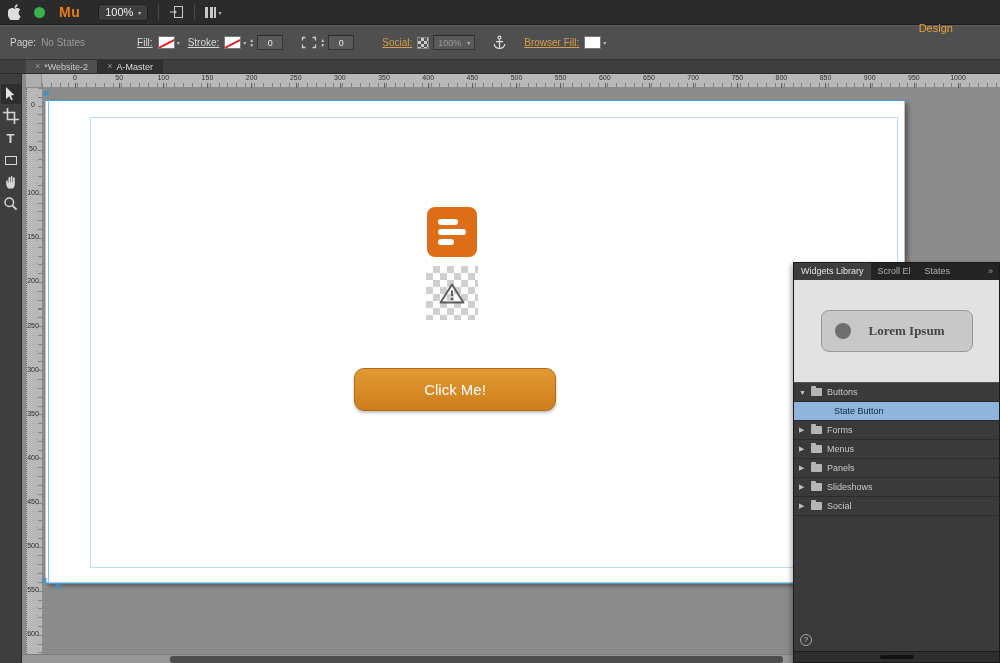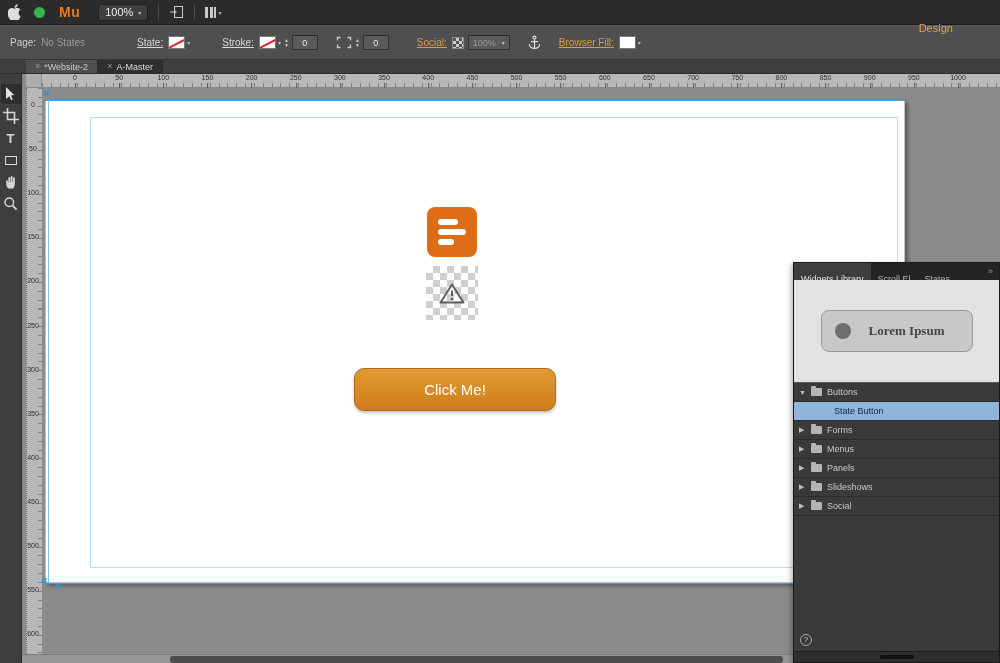--- a/index.html
+++ b/index.html
@@ -101,21 +101,21 @@
   #click-btn { position:absolute; left:332px; top:280px; width:202px; height:43px; border-radius:10px;
     background:linear-gradient(#E29A33,#CE7D1C); border:1px solid #b06a14;
     box-shadow:0 2px 3px rgba(0,0,0,.25);
     display:flex; align-items:center; justify-content:center; color:#fff; font-size:15px; }
 
   
   #panel { position:absolute; left:793px; top:262px; width:207px; height:401px; background:#3a3a3a;
     border:1px solid #1a1a1a; display:flex; flex-direction:column; z-index:40;
     box-shadow:-2px 2px 5px rgba(0,0,0,.3); }
   #panel-tabs { height:17px; background:#242424; display:flex; align-items:stretch; flex:0 0 17px; }
-  .ptab { padding:8px 7px; line-height:17px; font-size:9px; color:#b0b0b0; cursor:default; white-space:nowrap; }
+  .ptab { padding:0 7px; line-height:17px; font-size:9px; color:#b0b0b0; cursor:default; white-space:nowrap; }
   .ptab.active { background:#3d3d3d; color:#e3e3e3; }
   .ptab-overflow { margin-left:auto; padding-right:6px; line-height:17px; color:#9a9a9a; font-size:9px; }
   #panel-preview { flex:0 0 103px; background:#e2e2e2; border-bottom:1px solid #555; position:relative; }
   #sample-btn { position:absolute; left:27px; top:30px; width:152px; height:42px; background:#c8c8c8;
     border:1px solid #979797; border-radius:8px; display:flex; align-items:center; }
   #sample-btn .dot { width:16px; height:16px; border-radius:50%; background:#6e6e6e; margin-left:13px; flex:0 0 16px; }
   #sample-btn .lbl { flex:1; text-align:center; font-family:"Liberation Serif", serif; font-weight:bold;
     font-size:13px; color:#454545; margin-right:10px; }
   #widgets-tree { flex:0 0 auto; }
   .trow { height:19px; display:flex; align-items:center; font-size:9px; color:#c8c8c8;
@@ -174,27 +174,27 @@
         <span class="mode">Plan</span>
         <span class="mode active">Design</span>
         <span class="mode">Pre</span>
       </span>
   </div>
 
   <div id="controlbar">
     <span class="cb-label plain" style="margin-left:10px;color:#cfcfcf;">Page:</span>
     <span class="page-value">No States</span>
 
-    <span class="cb-label" style="margin-left:52px;">State:</span>
+    <span class="cb-label" style="margin-left:52px;">Fill:</span>
     <span class="swatch-wrap">
       <span class="swatch none"></span>
       <span class="dd">▾</span>
     </span>
 
-    <span class="cb-label" style="margin-left:32px;">Stroke:</span>
+    <span class="cb-label" style="margin-left:8px;">Stroke:</span>
     <span class="swatch-wrap">
       <span class="swatch none"></span>
       <span class="dd">▾</span>
     </span>
     <span class="stepper">
       <span>▲</span>
       <span>▼</span>
     </span>
     <span class="vbox">0</span>
 

